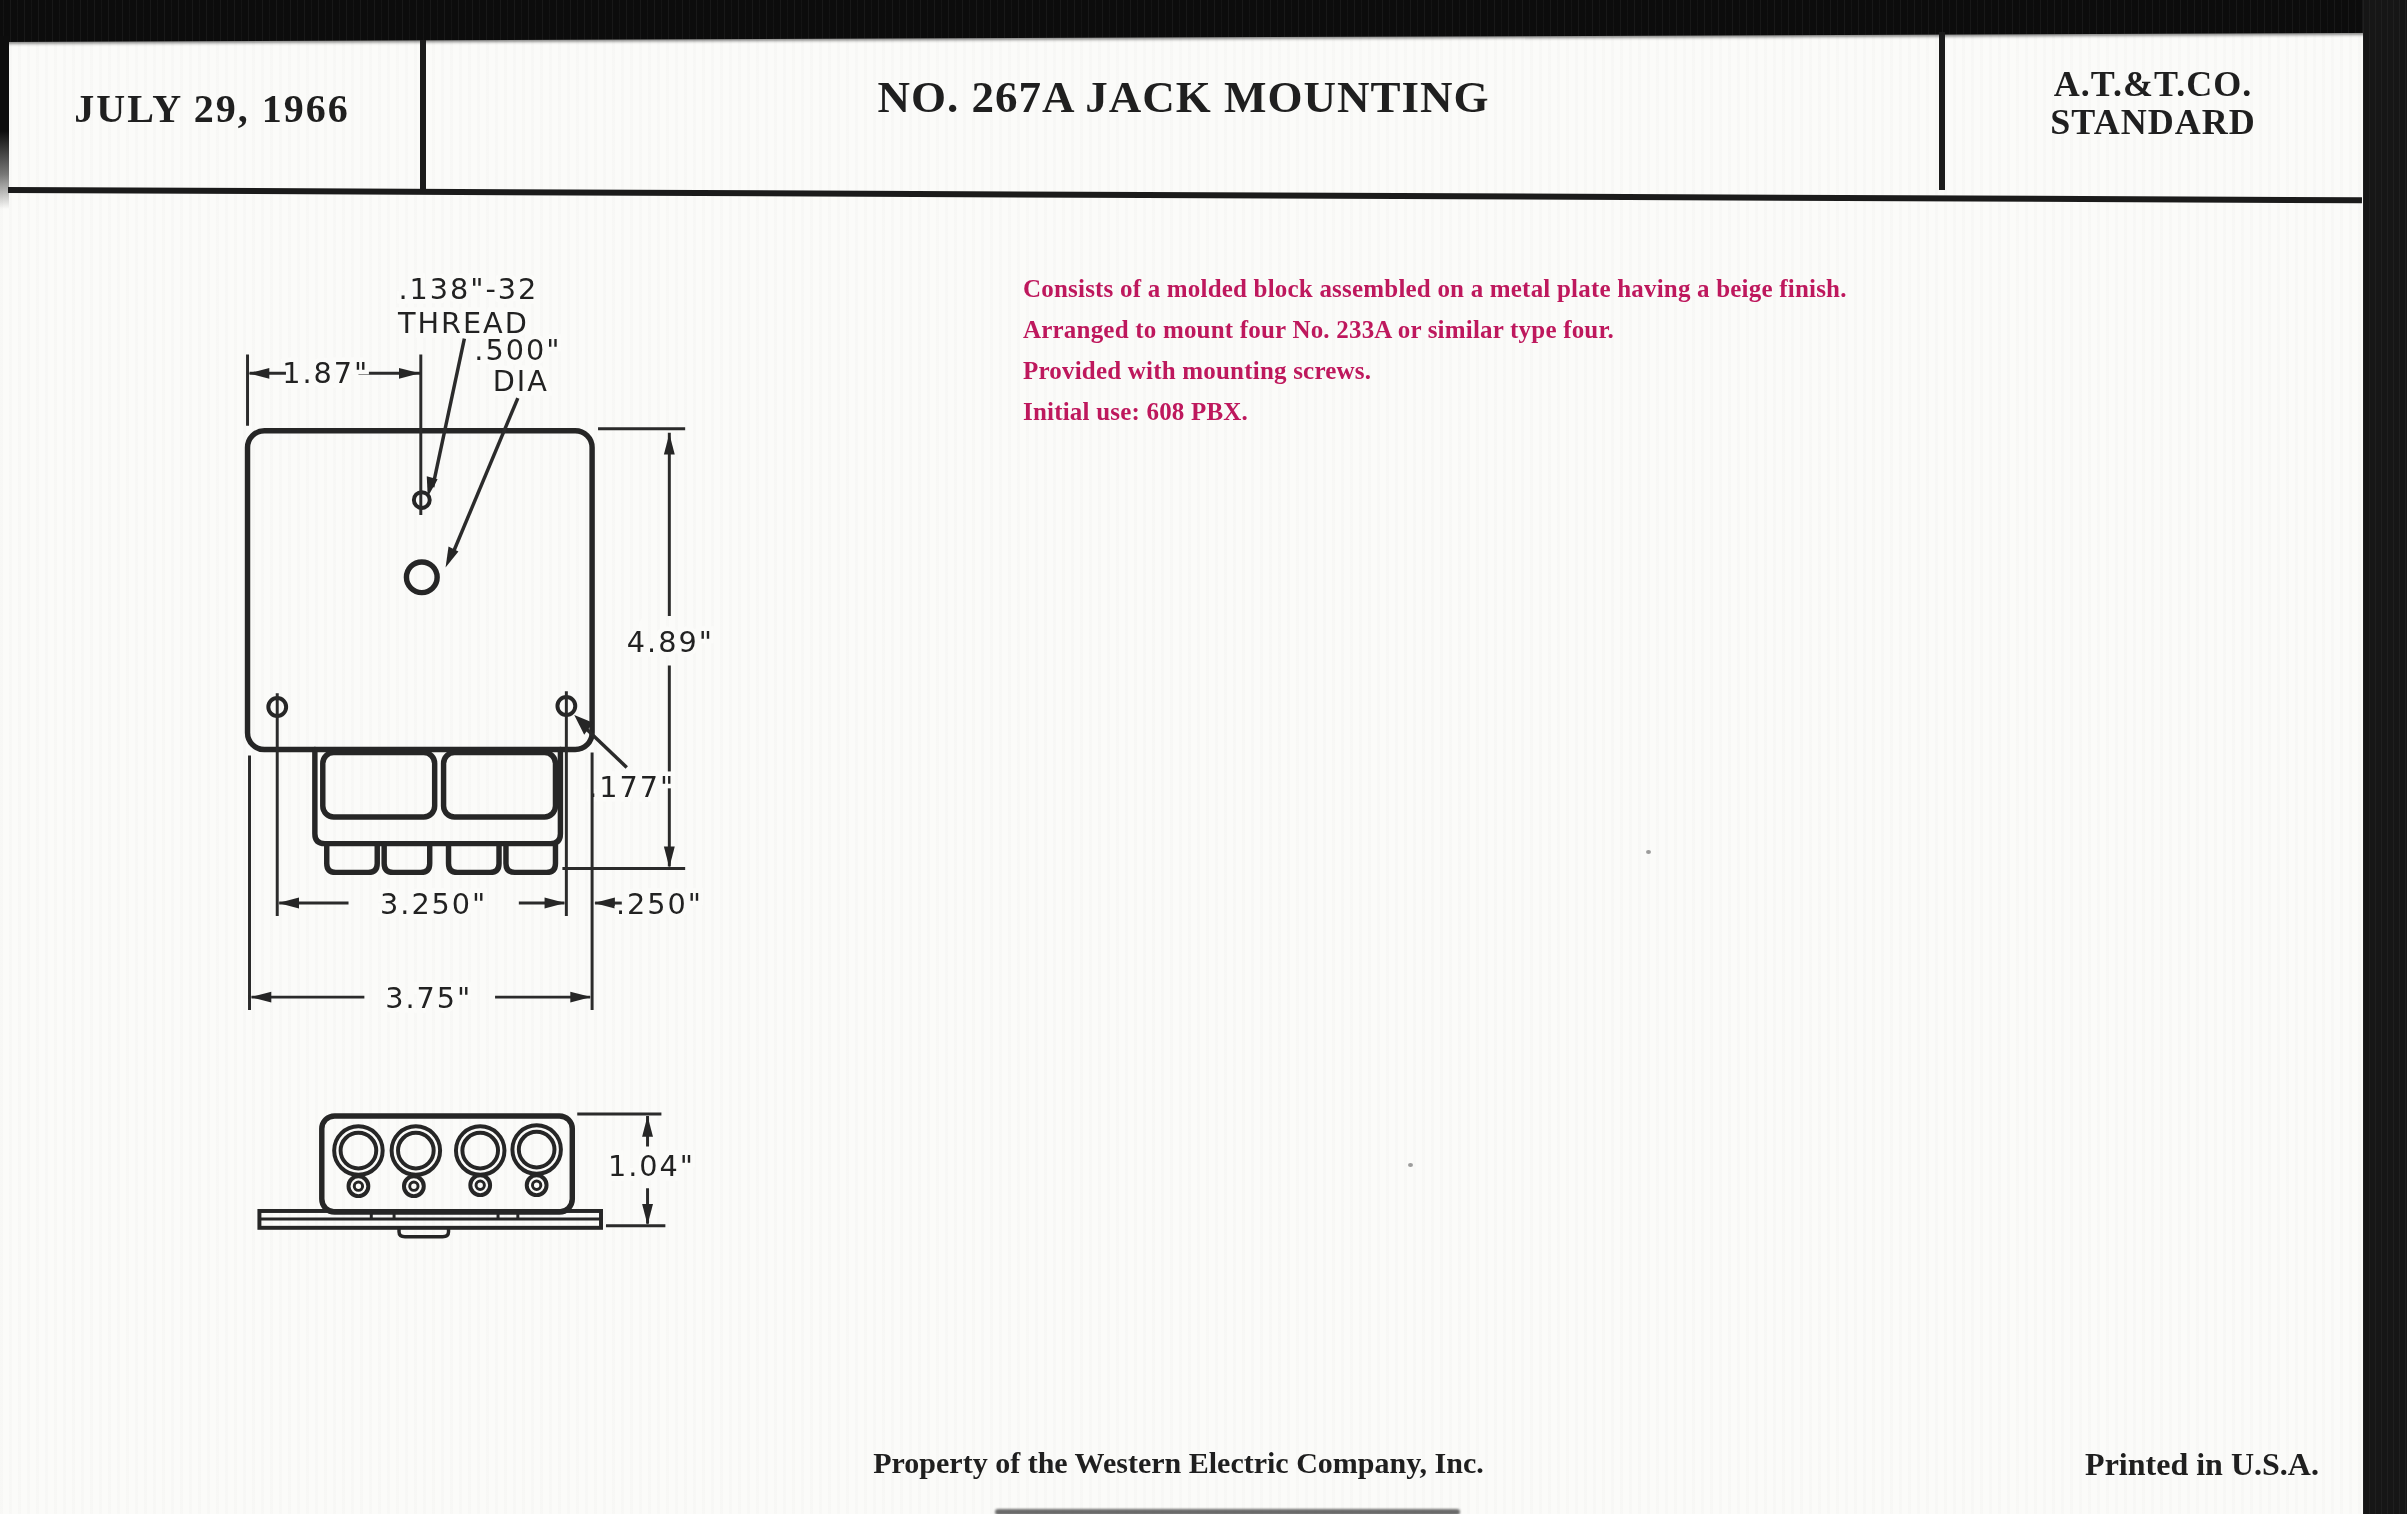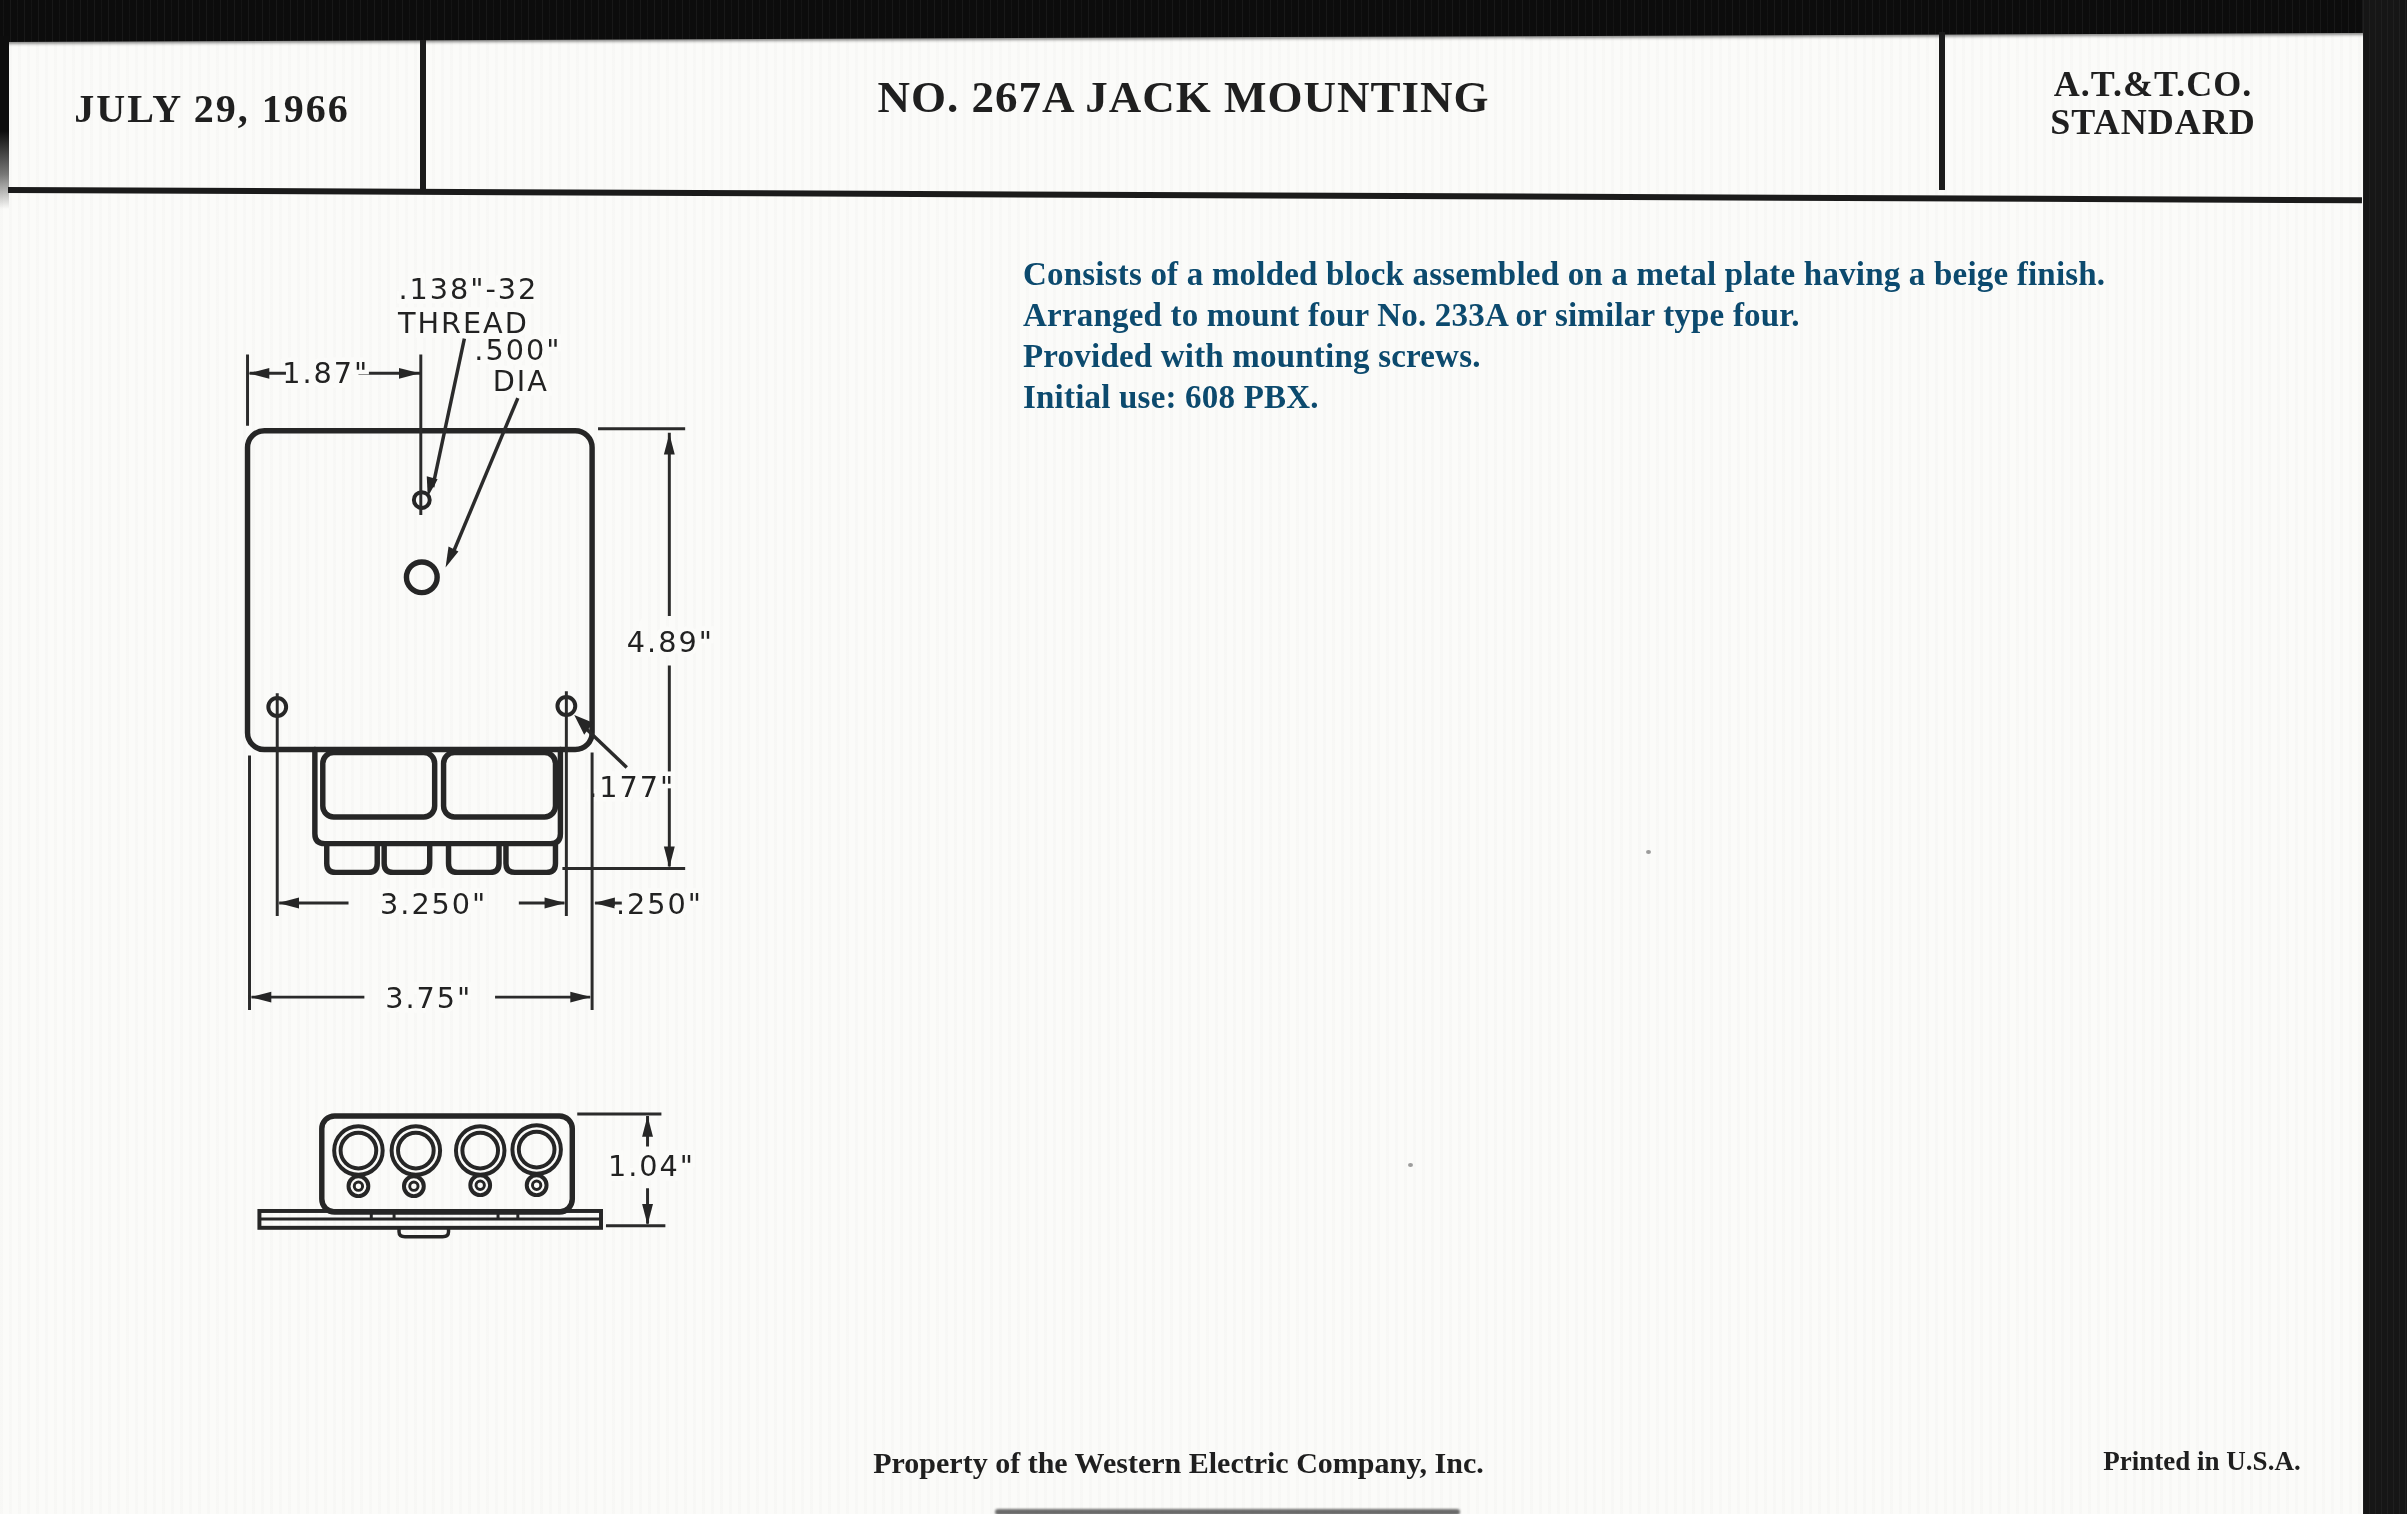--- a/index.html
+++ b/index.html
@@ -36,28 +36,28 @@
   .rule-v1{position:absolute;left:420px;top:40px;width:6px;height:150px;background:#1b1b1b;}
   .rule-v2{position:absolute;left:1939px;top:32px;width:6px;height:158px;background:#1b1b1b;}
 
   .hdr-date{position:absolute;left:0px;top:85px;width:424px;text-align:center;
     font-size:40px;font-weight:bold;letter-spacing:2px;white-space:nowrap;}
   .hdr-title{position:absolute;left:426px;top:71px;width:1515px;text-align:center;
     font-size:45px;font-weight:bold;letter-spacing:1px;white-space:nowrap;}
   .hdr-org{position:absolute;left:1945px;top:65px;width:416px;text-align:center;
     font-size:36px;font-weight:bold;line-height:38px;letter-spacing:1px;font-family:Liberation Serif, serif;}
 
-  .desc{position:absolute;left:1023px;top:254px;width:1346px;
-    font-size:33px;font-weight:bold;line-height:41px;letter-spacing:0.2px;color:#0c4a6e;}
+  .desc{position:absolute;left:1023px;top:268px;width:1346px;
+    font-size:25px;font-weight:bold;line-height:41px;letter-spacing:0.2px;color:#be185d;}
   .desc div{white-space:nowrap;}
 
   .foot-prop{position:absolute;left:733px;top:1446px;width:891px;text-align:center;
     font-size:30px;font-weight:bold;white-space:nowrap;}
   .foot-usa{position:absolute;left:2004px;top:1446px;width:396px;text-align:center;
-    font-size:27px;font-weight:bold;white-space:nowrap;}
+    font-size:32px;font-weight:bold;white-space:nowrap;}
 
   
   svg.draw{position:absolute;left:0;top:0;}
   .obj{fill:none;stroke:#262626;stroke-width:5.5;stroke-linecap:round;stroke-linejoin:round;}
   .obj4{fill:none;stroke:#262626;stroke-width:4;}
   .obj3{fill:none;stroke:#262626;stroke-width:3;}
   .dim{fill:none;stroke:#2b2b2b;stroke-width:3;stroke-linecap:butt;}
   .arr{fill:#262626;stroke:none;}
   text.dlabel{
     font-family:"DejaVu Sans","Liberation Sans",sans-serif;

